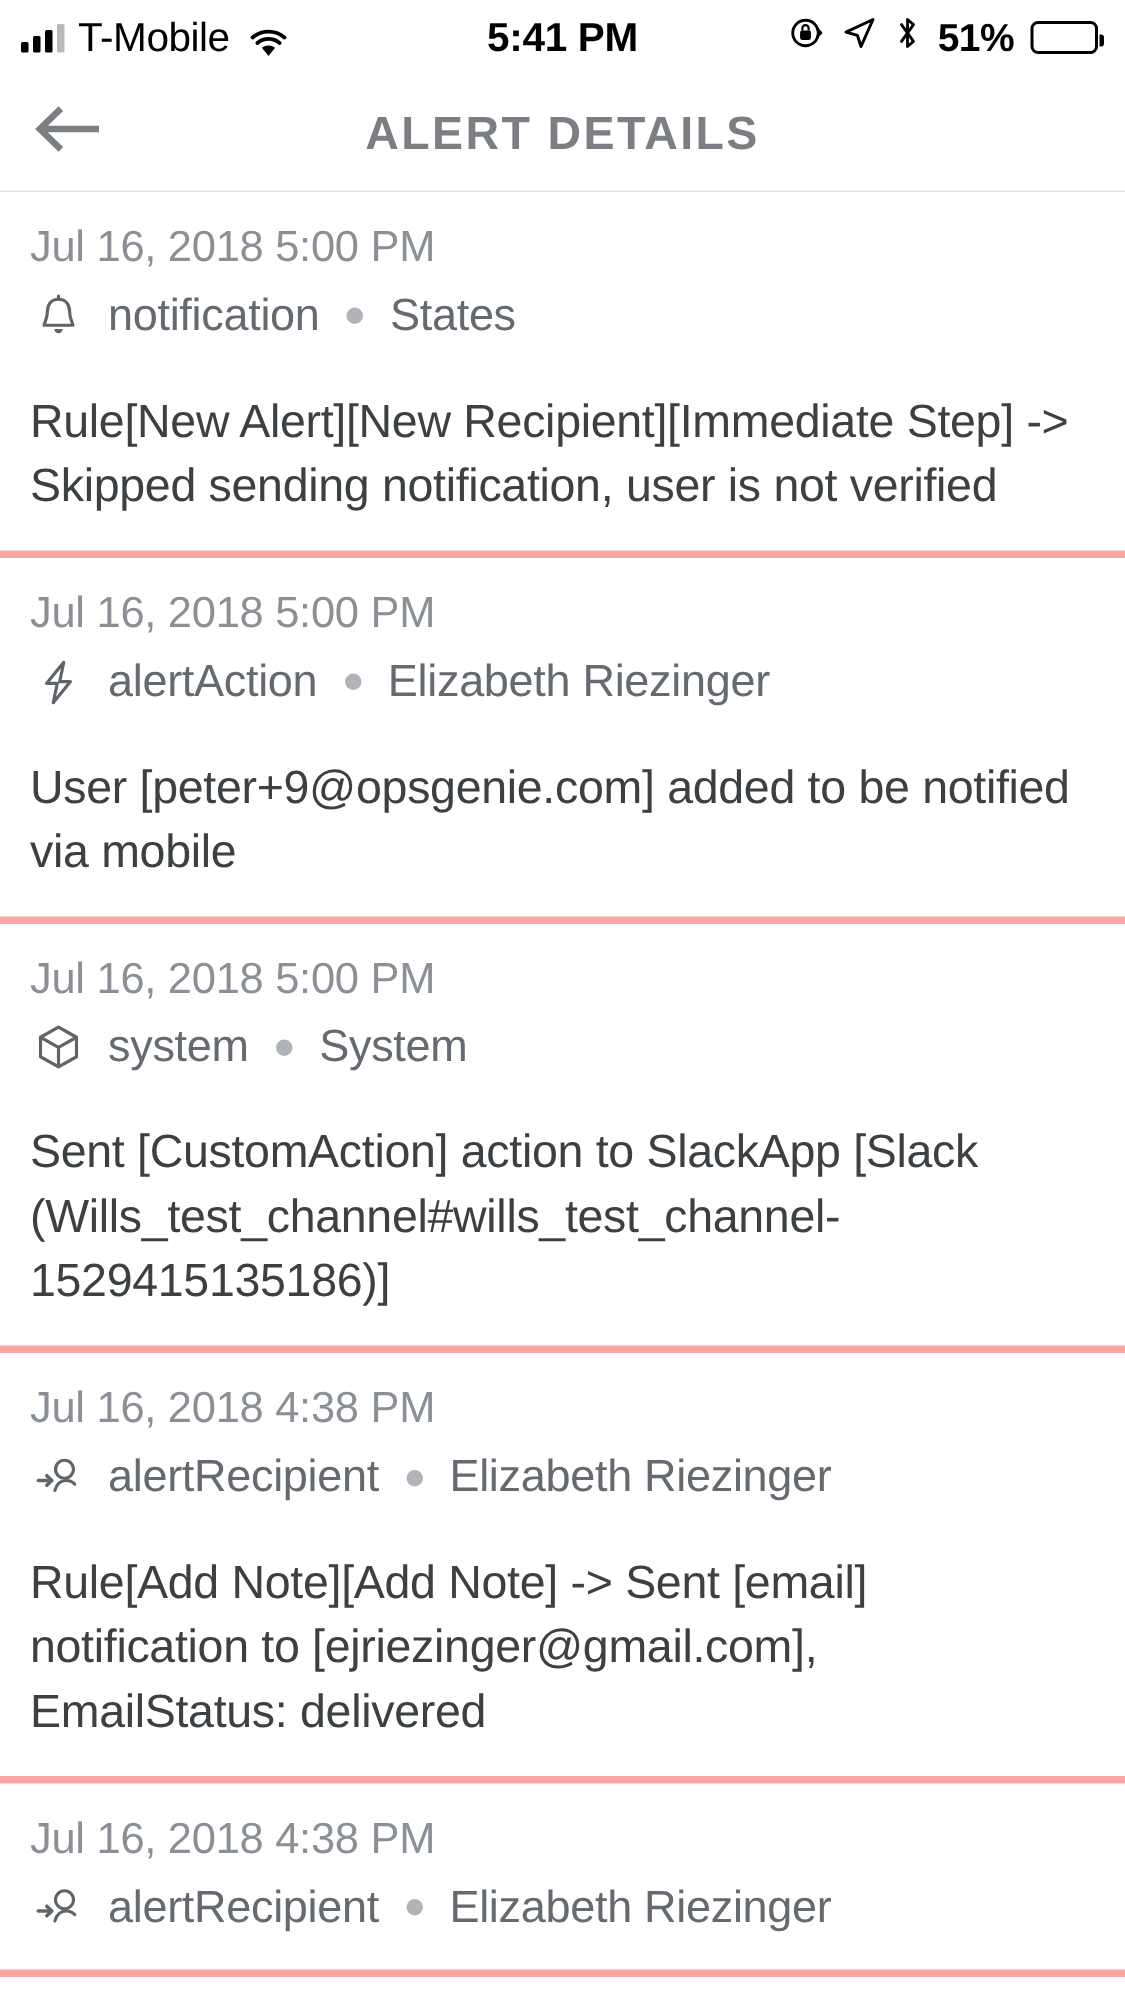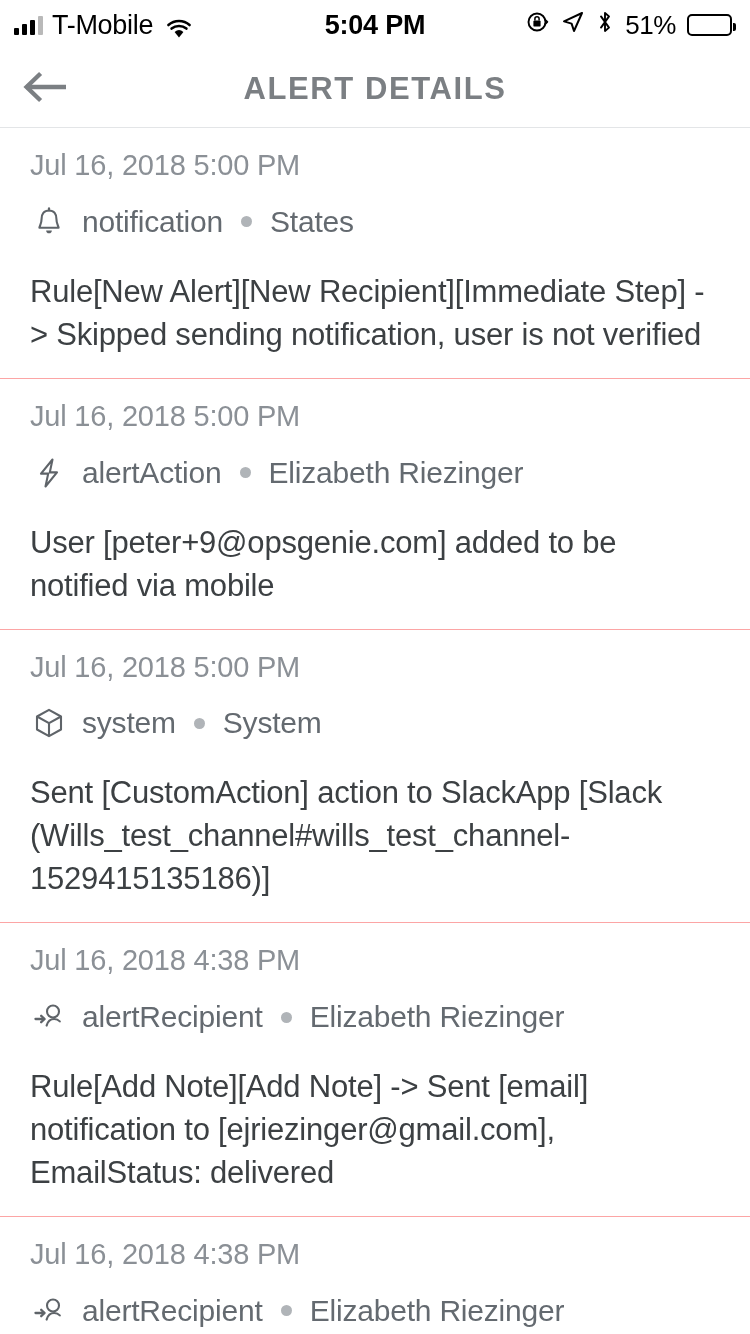--- a/index.html
+++ b/index.html
@@ -27,21 +27,21 @@
   .signal i:nth-child(3){ height:15px; }
   .signal i:nth-child(4){ height:19px; background:#b9b9b9; }
   .carrier { font-size:27px; letter-spacing:-0.3px; color:#000; }
   .wifi { width:26px; height:20px; position:relative; margin-left:4px; }
   .sb-center {
     position:absolute; left:0; right:0; top:0; bottom:0;
     display:flex; align-items:center; justify-content:center;
     font-size:27px; font-weight:bold; letter-spacing:-0.2px; pointer-events:none;
   }
   .sb-right {
-    margin-left:auto; display:flex; align-items:center; gap:11px; z-index:2;
+    margin-left:auto; display:flex; align-items:center; gap:11px; z-index:2;font-weight:bold;
   }
   .batt-pct { font-size:26px; letter-spacing:-0.4px; }
   .battery { width:45px; height:22px; border:2px solid #000; border-radius:5px; position:relative; padding:2px; }
   .battery .fill { height:100%; background:#000; border-radius:2px; }
   .battery:after { content:""; position:absolute; right:-6px; top:7px; width:3px; height:8px;
     background:#000; border-radius:0 2px 2px 0; }
 
   
   .navbar {
     height:78px; position:relative;
@@ -76,29 +76,29 @@
   .tab.active .tab-label { color:#ef6c2c; }
   .tab-underline {
     margin-top:17px; width:44px; height:15px; border-radius:6px;
     background:transparent;
   }
   .tab.active .tab-underline { background:#ef6c2c; }
 
   
   .loglist { width:100%; }
   .logrow {
-    padding:20px 28px 22px 30px;
-    border-bottom:1px solid #fca5a5;
+    padding:20px 28px 22px 20px;
+    border-bottom:5px solid #fca5a5;
   }
   .log-time {
     font-size:29px; color:#8b9096; letter-spacing:-0.2px; line-height:1.2;
   }
   .log-meta {
     display:flex; align-items:center;
-    margin-top:20px; gap:14px;
+    margin-top:9px; gap:14px;
   }
   .log-icon {
     width:38px; height:38px; flex:0 0 38px;
     display:flex; align-items:center; justify-content:center;
   }
   .log-type {
     font-size:30px; color:#646a70; letter-spacing:-0.2px;
   }
   .dot {
     width:11px; height:11px; border-radius:50%; background:#b0b4b8;
@@ -130,21 +130,21 @@
       <span class="wifi">
         <svg width="26" height="20" viewBox="0 0 26 20">
           <path d="M13 18.4 L8.6 12.9 a7 7 0 0 1 8.8 0 Z" fill="#000"></path>
           <path d="M5.6 9.6 a11.6 11.6 0 0 1 14.8 0" stroke="#000" stroke-width="2.6" fill="none" stroke-linecap="round"></path>
           <path d="M2.4 6.0 a16.2 16.2 0 0 1 21.2 0" stroke="#000" stroke-width="2.6" fill="none" stroke-linecap="round"></path>
         </svg>
       </span>
     </div>
 
     <div class="sb-center">
-      <span>5:04 PM</span>
+      <span>5:41 PM</span>
     </div>
 
     <div class="sb-right">
       <span>
         <svg width="24" height="24" viewBox="0 0 24 24">
           <circle cx="11" cy="12" r="8.5" stroke="#000" stroke-width="1.9" fill="none"></circle>
           <rect x="7.4" y="10.4" width="7.2" height="6.2" rx="1.2" fill="#000"></rect>
           <path d="M8.9 10.4 v-1.6 a2.1 2.1 0 0 1 4.2 0 v1.6" stroke="#000" stroke-width="1.5" fill="none"></path>
           <path d="M19 9.5 l2.4 2.4 l-2.4 2.4" stroke="#000" stroke-width="1.7" fill="none" stroke-linecap="round" stroke-linejoin="round"></path>
         </svg>

